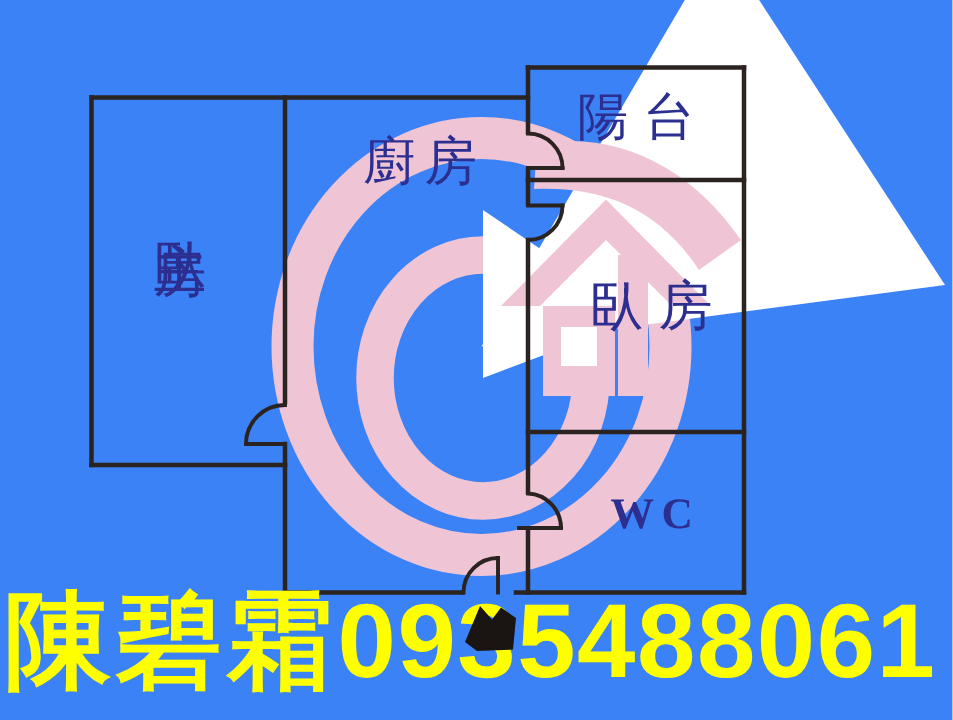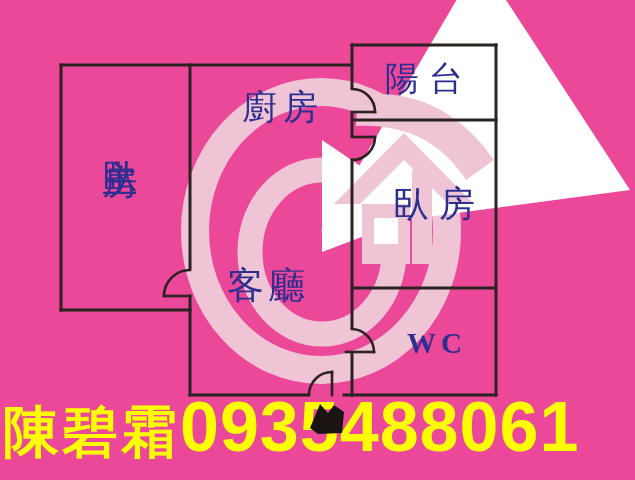--- a/index.html
+++ b/index.html
@@ -1,17 +1,17 @@
 <!DOCTYPE html>
 <html><head>
 <meta charset="utf-8">
 <style>
   html,body{margin:0;padding:0;background:#ffffff;}
   #canvas{
-    position:relative;width:635px;height:480px;background:#ec4899;
+    position:relative;width:635px;height:480px;background:#3b82f6;
     overflow:hidden;font-family:"Liberation Serif","DejaVu Serif",serif;
   }
   #plan-svg{position:absolute;left:0;top:0;z-index:1;}
   .room-label{
     position:absolute;z-index:3;color:#2c2e90;
     font-family:"Liberation Serif","DejaVu Serif",serif;
     white-space:nowrap;line-height:1;
   }
   #label-kitchen{left:242px;top:90px;font-size:35px;letter-spacing:6px;}
   #label-balcony{left:385px;top:62px;font-size:34px;letter-spacing:10px;}
@@ -21,21 +21,21 @@
   #label-master{
     left:102px;top:132px;font-size:35px;
     writing-mode:vertical-rl;text-orientation:upright;letter-spacing:1px;
   }
   #agent-banner{
     position:absolute;left:3px;top:392px;z-index:5;
     display:flex;align-items:baseline;white-space:nowrap;
     color:#ffff00;font-family:"Liberation Sans","DejaVu Sans",sans-serif;
     font-weight:bold;line-height:1;
   }
-  #agent-name{font-size:56px;letter-spacing:3px;}
+  #agent-name{font-size:71px;letter-spacing:3px;}
   #agent-phone{font-size:70px;letter-spacing:1px;}
   #entrance-marker{position:absolute;left:306px;top:401px;z-index:6;}
 </style>
 </head>
 <body>
 
 <div id="canvas">
 
   <svg id="plan-svg" width="635" height="480" viewBox="0 0 635 480">
 
@@ -85,21 +85,20 @@
         <path d="M332,372 V395"></path>
           <path d="M309,395 A23,23 0 0 1 332,372"></path>
       </g>
     </g>
   </svg>
 
   <div class="room-label" id="label-master">主臥房</div>
   <div class="room-label" id="label-kitchen">廚房</div>
   <div class="room-label" id="label-balcony">陽台</div>
   <div class="room-label" id="label-bedroom">臥房</div>
-  <div class="room-label" id="label-living">客廳</div>
   <div class="room-label" id="label-wc">WC</div>
 
   <div id="agent-banner">
     <span id="agent-name">陳碧霜</span>
       <span id="agent-phone">0935488061</span>
   </div>
 
   <svg id="entrance-marker" width="42" height="35" viewBox="0 0 42 35">
     <polygon points="4,27 14,3 22,12 28,4 38,11 36,32 12,33" fill="#1a1512"></polygon>
   </svg>

